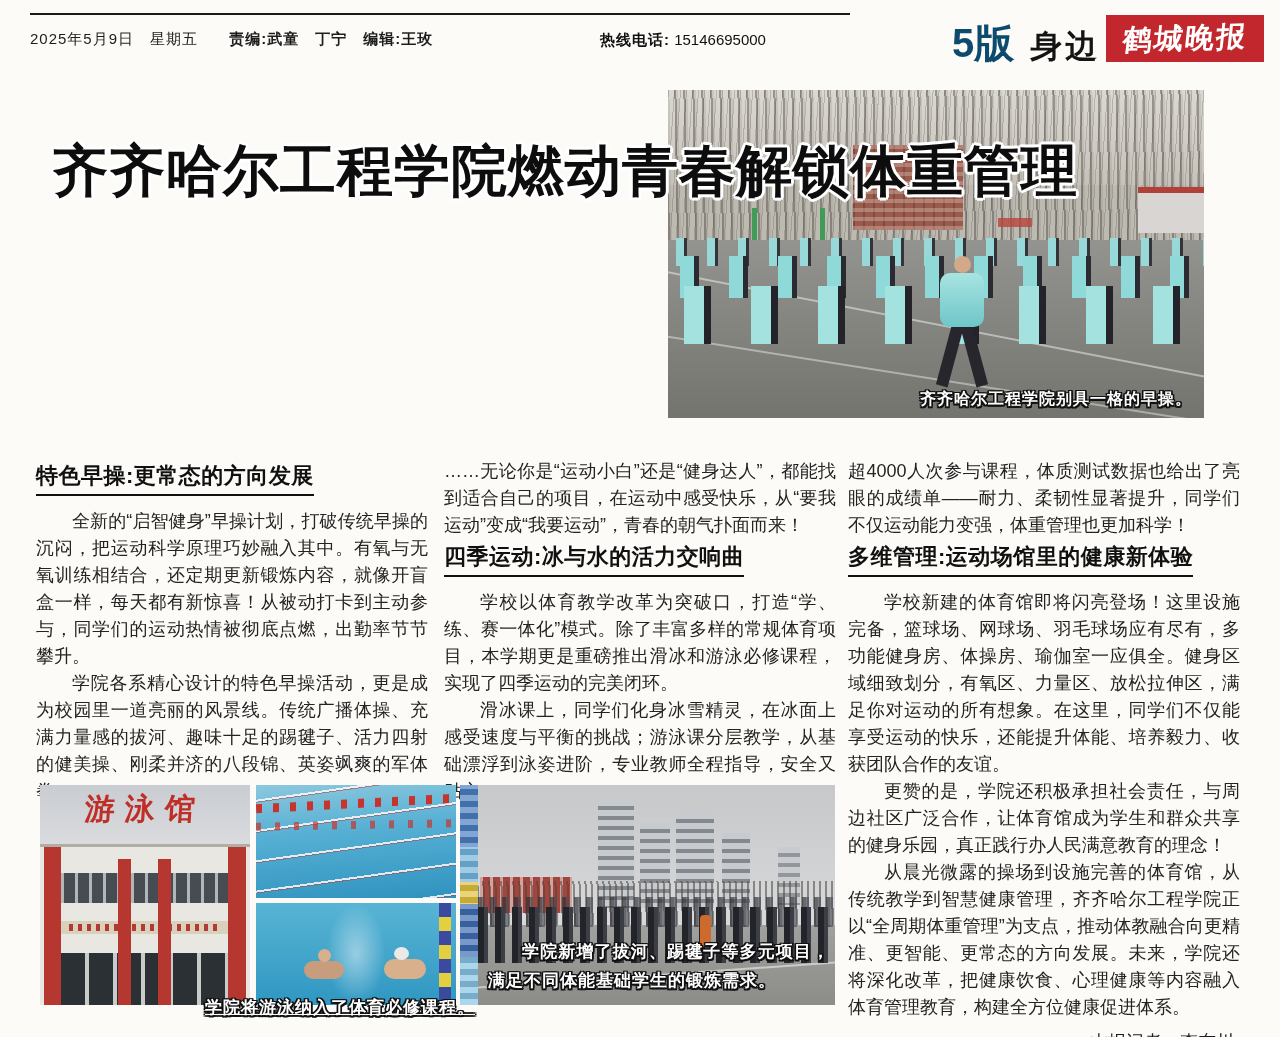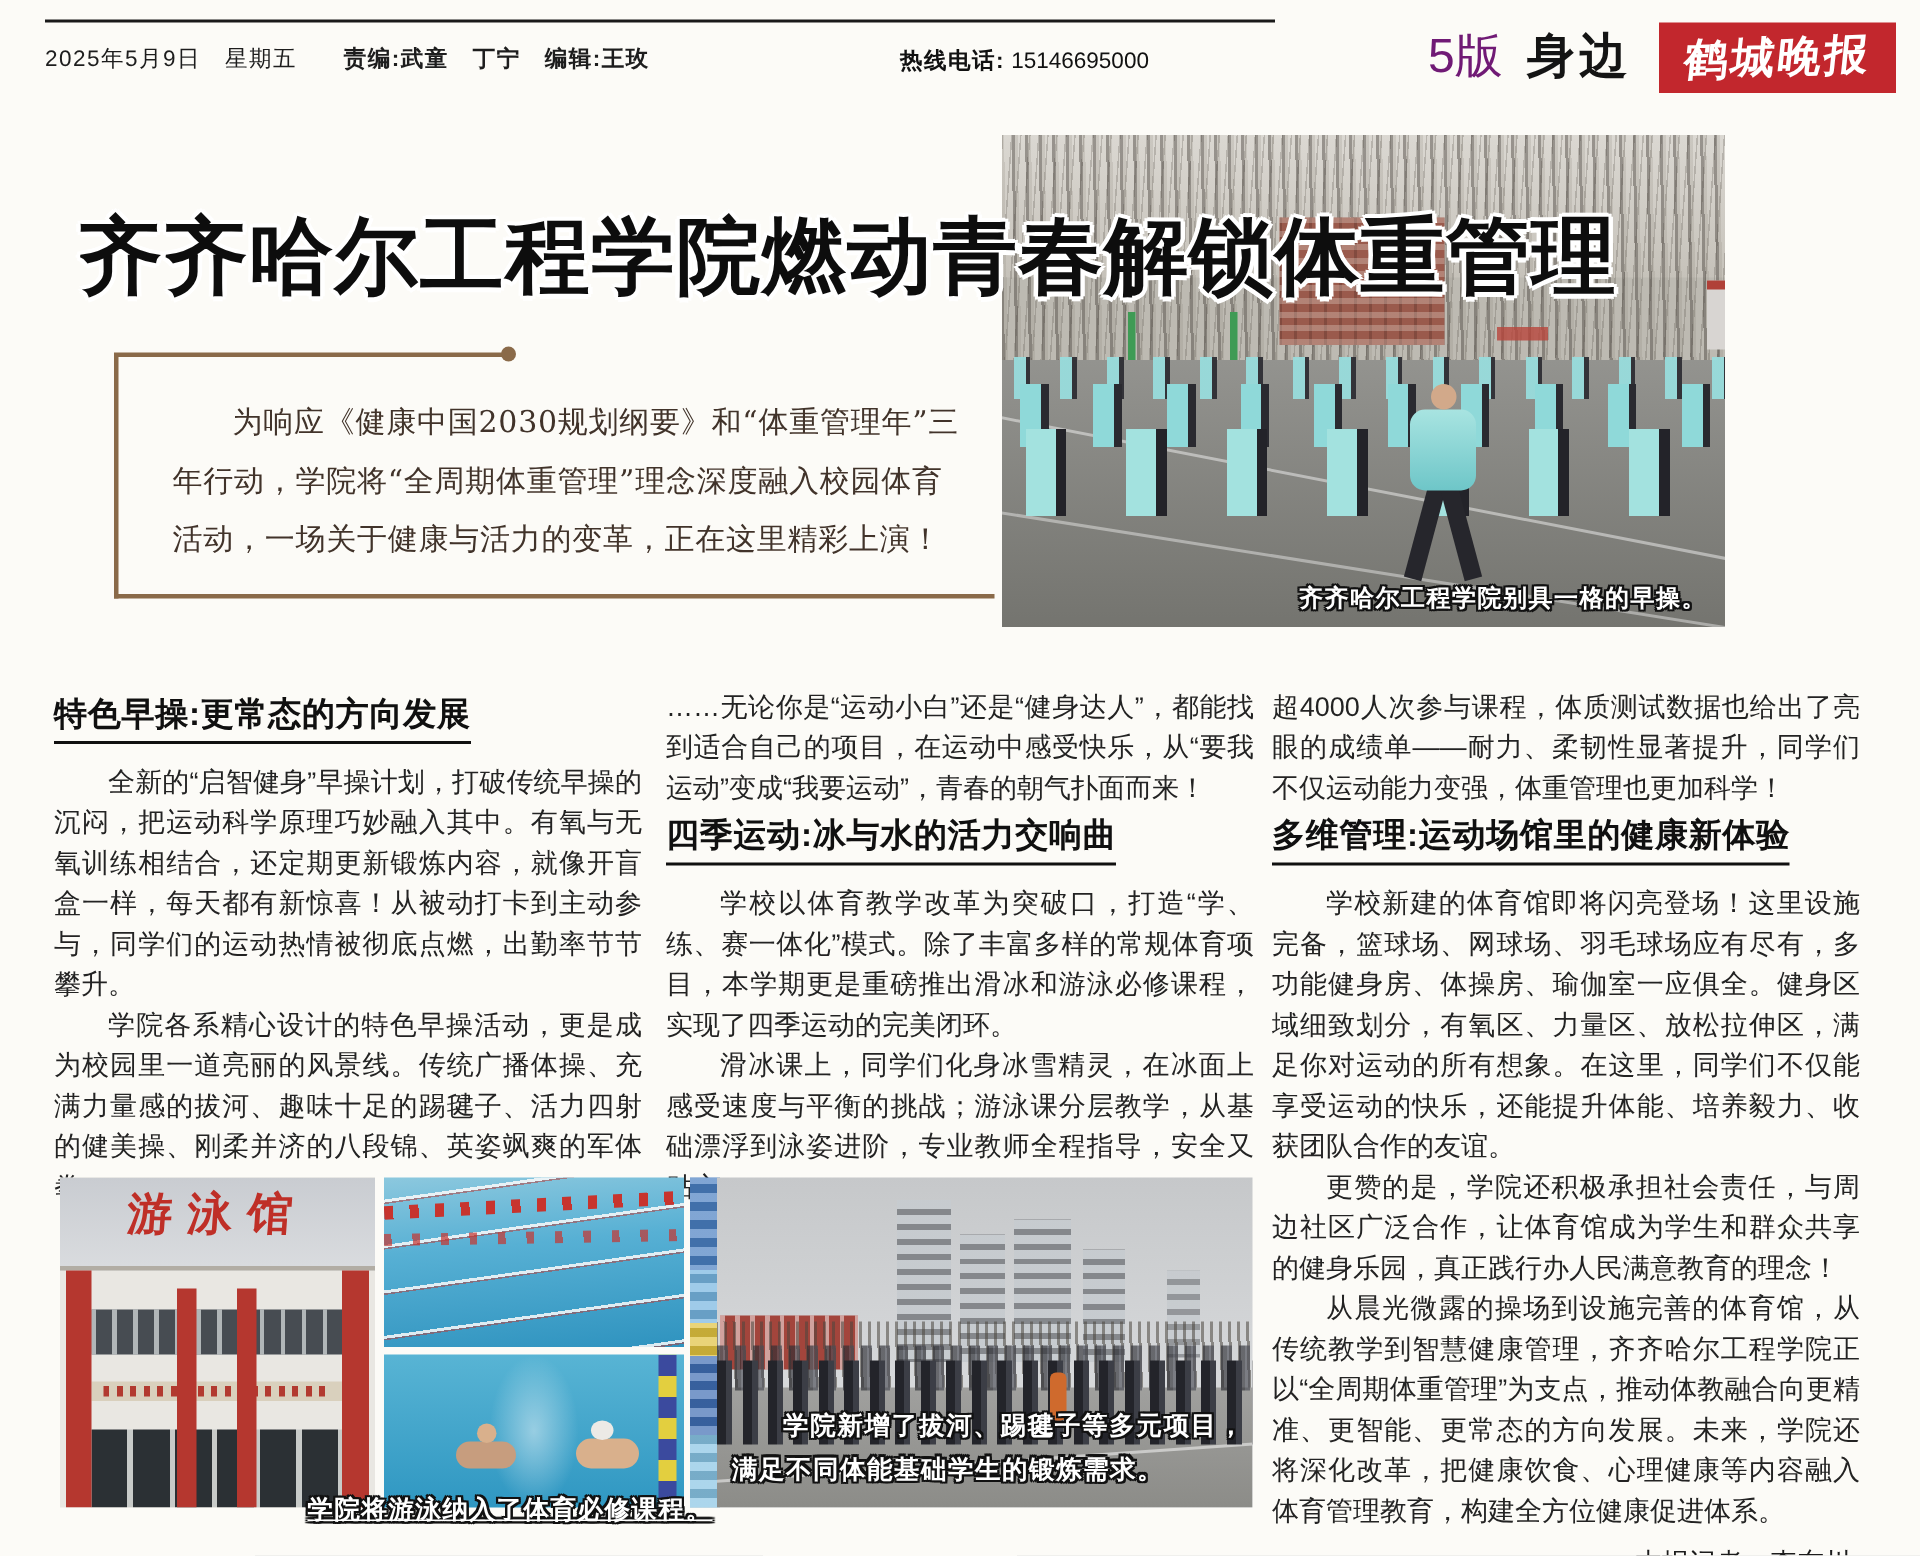--- a/index.html
+++ b/index.html
@@ -6,21 +6,21 @@
   .page{position:relative;width:1280px;height:1037px;background:#fcfbf7;overflow:hidden;
         font-family:"Liberation Sans",sans-serif;color:#222;margin:0 auto;}
 
   
   .top-rule{position:absolute;left:30px;top:13px;width:820px;height:2px;background:#1a1a1a;}
   .date-line{position:absolute;left:30px;top:30px;font-size:15px;color:#1d1d1d;letter-spacing:1px;}
   .date-line .staff{margin-left:26px;font-weight:bold;}
   .hotline{position:absolute;left:600px;top:31px;font-size:15px;color:#111;}
   .hotline .lbl{font-weight:700;letter-spacing:1px;}
   .page-mark{position:absolute;left:952px;top:16px;display:flex;align-items:baseline;gap:16px;}
-  .page-num{font-size:32px;font-weight:400;color:#701a75;}
+  .page-num{font-size:40px;font-weight:700;color:#0c4a6e;}
   .section-word{font-size:32px;font-weight:900;color:#141414;letter-spacing:3px;}
   .masthead{position:absolute;left:1106px;top:15px;width:158px;height:47px;background:#c2272d;
             display:flex;align-items:center;justify-content:center;}
   .masthead span{color:#fff;font-family:"DejaVu Serif",serif;font-weight:700;font-size:29px;
             letter-spacing:2px;transform:skewX(-8deg) rotate(-2deg);}
 
   
   .headline{position:absolute;left:36px;top:118px;z-index:6;margin:16px;white-space:nowrap;
             font-size:56px;font-weight:900;letter-spacing:1px;color:#0d0d0d;
             text-shadow:-3px 0 0 #fff,3px 0 0 #fff,0 -3px 0 #fff,0 3px 0 #fff,
@@ -28,21 +28,21 @@
 
   
   .lead-box{position:absolute;left:76px;top:238px;width:584px;height:158px;
             border-left:3px solid #8a6a49;border-bottom:3px solid #8a6a49;}
   .lead-topline{position:absolute;left:-3px;top:-3px;width:262px;height:3px;background:#8a6a49;}
   .lead-dot{position:absolute;left:255px;top:-7px;width:10px;height:10px;border-radius:50%;background:#8a6a49;}
   .lead-text{margin:0;padding:24px 18px 0 36px;font-family:"DejaVu Serif",serif;
              font-size:20px;line-height:39px;color:#41332a;text-indent:2em;letter-spacing:.5px;}
 
   
-  .main-photo{position:absolute;left:668px;top:90px;width:482px;height:328px;overflow:hidden;z-index:2;background:#bdbab2;text-align:right;}
+  .main-photo{position:absolute;left:668px;top:90px;width:536px;height:328px;overflow:hidden;z-index:2;background:#bdbab2;text-align:right;}
   .mp-sky{position:absolute;left:0;top:0;width:100%;height:95px;background:linear-gradient(#dbd8d2,#c6c2ba);}
   .mp-trees{position:absolute;left:0;top:0;width:100%;height:152px;
       background:repeating-linear-gradient(89deg,rgba(70,64,58,.45) 0 2px,rgba(130,124,112,.18) 2px 4px,rgba(0,0,0,0) 4px 9px),
                  repeating-linear-gradient(94deg,rgba(80,74,66,.25) 0 1px,rgba(0,0,0,0) 1px 6px);}
   .mp-bldg-red{position:absolute;left:185px;top:55px;width:110px;height:85px;background:#9a5a4c;
       background-image:repeating-linear-gradient(180deg,rgba(235,225,215,.30) 0 4px,rgba(0,0,0,0) 4px 9px),
                        repeating-linear-gradient(90deg,rgba(60,30,25,.25) 0 2px,rgba(0,0,0,0) 2px 10px);}
   .mp-bldg-white{position:absolute;left:470px;top:97px;width:100px;height:40px;background:#d8d5d2;border-top:6px solid #b04038;}
   .mp-post1,.mp-post2{position:absolute;width:5px;height:32px;background:#3f9b55;top:118px;}
   .mp-post1{left:84px;} .mp-post2{left:152px;}
@@ -160,25 +160,20 @@
   <div class="page-mark">
     <span class="page-num">5版</span>
     <span class="section-word">身边</span>
   </div>
   <div class="masthead">
     <span>鹤城晚报</span>
   </div>
 
   <h1 class="headline">齐齐哈尔工程学院燃动青春解锁体重管理</h1>
 
-  <div class="lead-box">
-    <div class="lead-topline"></div>
-    <div class="lead-dot"></div>
-    <p class="lead-text">为响应《健康中国2030规划纲要》和“体重管理年”三年行动，学院将“全周期体重管理”理念深度融入校园体育活动，一场关于健康与活力的变革，正在这里精彩上演！</p>
-  </div>
 
   <div class="main-photo">
     <div class="mp-sky"></div>
     <div class="mp-trees"></div>
     <div class="mp-bldg-red"></div>
     <div class="mp-bldg-white"></div>
     <div class="mp-post1"></div>
     <div class="mp-post2"></div>
     <div class="mp-flagline"></div>
     <div class="mp-ground"></div>

